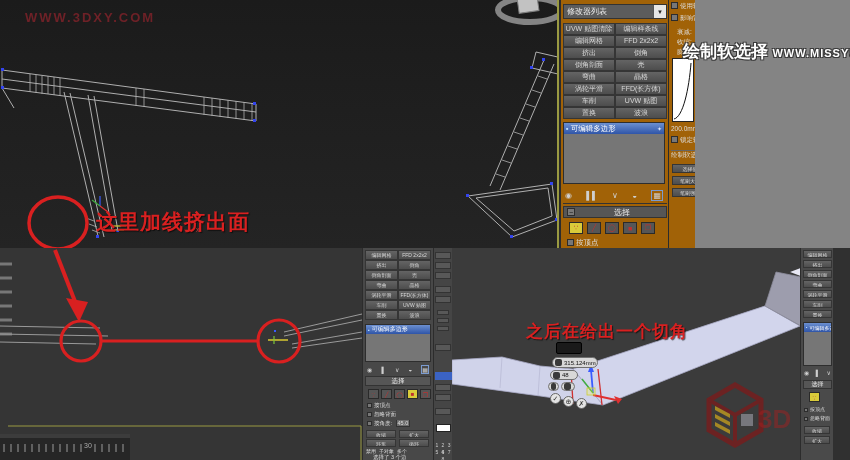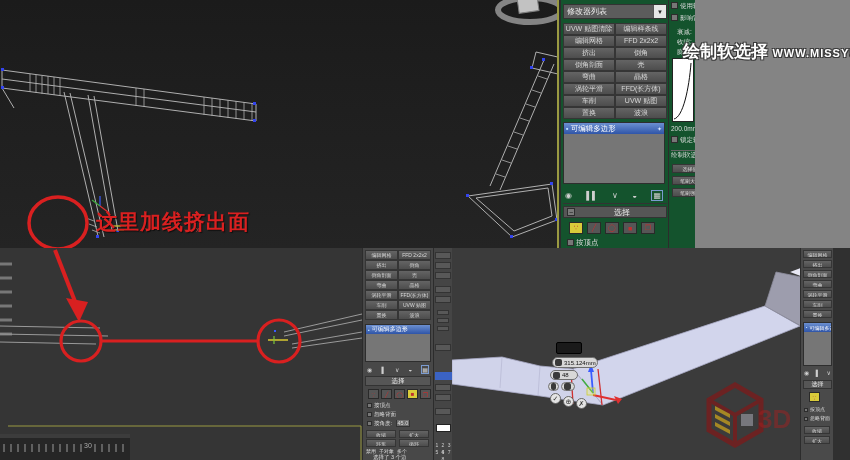--- a/index.html
+++ b/index.html
@@ -16,21 +16,21 @@
   
   .wm-3dxy { color:#6e2127; font-weight:bold; font-size:13px; letter-spacing:2px; }
   .wm-missyuan { color:#fff; font-weight:bold;
     text-shadow:1px 1px 0 #3a3a3a,-1px -1px 0 #3a3a3a,1px -1px 0 #3a3a3a,-1px 1px 0 #3a3a3a; white-space:nowrap; }
   .wm-missyuan .cjk { font-size:17px; }
   .wm-missyuan .url { font-size:11px; letter-spacing:1px; }
   .red-note { color:#d92020; font-weight:bold; white-space:nowrap;
     text-shadow:1px 1px 1px rgba(0,0,0,.6); letter-spacing:1px; }
 
   
-  .panel { background:#14532d; border-left:1px solid #2c2c2c; overflow:hidden; }
+  .panel { background:#a16207; border-left:1px solid #2c2c2c; overflow:hidden; }
   .dropdown { display:flex; align-items:center; background:#5c5c5c; border:1px solid #333;
     color:#eee; font-size:8px; padding-left:3px; }
   .dropdown .dd-btn { margin-left:auto; width:13px; height:100%; background:#e6e6e6; color:#222;
     font-size:6px; display:flex; align-items:center; justify-content:center; border-left:1px solid #555; }
   .btn { background:linear-gradient(180deg,#646464,#4d4d4d); border:1px solid #353535;
     color:#d8d8d8; text-align:center; overflow:hidden; white-space:nowrap; }
   .btn.b7 { font-size:7px; line-height:10px; }
   .btn.b5 { font-size:5px; line-height:8px; }
   .stack { background:#767676; border:1px solid #2e2e2e; }
   .stack-sel { background:linear-gradient(180deg,#6b8fd0,#2f55a8); color:#fff; display:flex;
@@ -143,20 +143,21 @@
           <line x1="114" y1="230" x2="124" y2="230"></line>
       </g>
 
       <g>
         <ellipse cx="530" cy="10" rx="32" ry="12" stroke="#909090" stroke-width="6" fill="none" opacity="0.9"></ellipse>
         <rect x="518" y="-4" width="20" height="16" fill="#c2c2c2" stroke="#808080" transform="rotate(-8 528 4)"></rect>
       </g>
 
       <ellipse cx="58" cy="223" rx="29" ry="26" stroke="#d92020" stroke-width="3.5" fill="none"></ellipse>
     </svg>
+    <div class="abs wm-3dxy" style="left:25px; top:10px;">WWW.3DXY.COM</div>
     <div class="abs red-note" style="left:96px; top:208px; font-size:21px;">这里加线挤出面</div>
     <div class="abs" style="left:196px; top:226px; font-size:7px; color:#c33;">x</div>
   </div>
   <div class="abs yline" style="left:557px; top:0; width:2px; height:248px;"></div>
 
   <div class="abs panel" style="left:560px; top:0; width:108px; height:248px;">
     <div class="abs dropdown" style="left:2px; top:4px; width:104px; height:15px;">
       <span>修改器列表</span>
       <span class="dd-btn">▼</span>
     </div>
@@ -421,20 +422,21 @@
         <polygon points="283,137 309,152 309,182 283,197 257,182 257,152" fill="none" stroke="#7d1a1a" stroke-width="5"></polygon>
         <polyline points="257,152 283,167 309,152" fill="none" stroke="#7d1a1a" stroke-width="4"></polyline>
         <line x1="283" y1="167" x2="283" y2="197" stroke="#7d1a1a" stroke-width="4"></line>
         <polygon points="263,158 278,166 278,170 263,162" fill="#c9a21d"></polygon>
         <polygon points="263,166 278,174 278,178 263,170" fill="#c9a21d"></polygon>
         <polygon points="263,174 278,182 278,186 263,178" fill="#c9a21d"></polygon>
         <rect x="289" y="166" width="12" height="12" fill="#8b8b93"></rect>
       </g>
       <text x="306" y="180" font-size="26" font-weight="bold" fill="rgba(170,30,30,0.45)">3D</text>
     </svg>
+    <div class="abs red-note" style="left:74px; top:72px; font-size:17px;">之后在给出一个切角</div>
     
     <div class="abs" style="left:104px; top:94px; width:26px; height:12px; background:#1a1a1a; border:1px solid #000; border-radius:2px;"></div>
     <div class="pill" style="left:100px; top:109px; width:46px; height:11px; font-size:6px;">
       <span class="pic"></span>
       <span>315.124mm</span>
     </div>
     <div class="pill" style="left:98px; top:122px; width:28px; height:10px; font-size:6px;">
       <span class="pic"></span>
       <span>48</span>
     </div>

